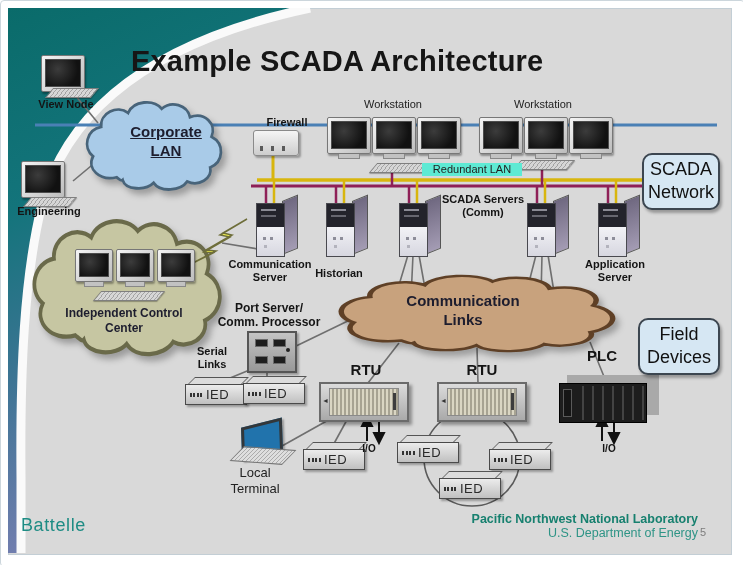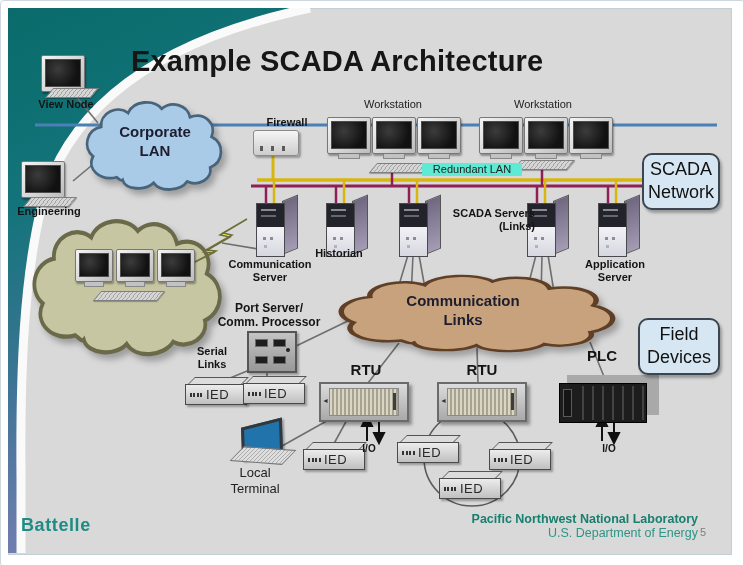--- a/index.html
+++ b/index.html
@@ -48,21 +48,21 @@
   .portserver{position:absolute;z-index:3;width:46px;height:38px;background:linear-gradient(#c4c4c4,#989898);border:2px solid #565656;box-shadow:2px 2px 2px rgba(0,0,0,.3);}
   .portserver .slot{position:absolute;width:11px;height:6px;background:#1e1e1e;border:1px solid #6a6a6a;}
   .portserver::after{content:"";position:absolute;right:5px;top:15px;width:4px;height:4px;background:#222;border-radius:50%;}
   
   .firewall{position:absolute;z-index:3;width:44px;height:24px;background:linear-gradient(#f5f5f5,#cdcdcd);border:1px solid #8a8a8a;border-radius:3px;box-shadow:2px 2px 2px rgba(0,0,0,.3);}
   .firewall::before{content:"";position:absolute;left:6px;bottom:4px;width:32px;height:5px;background:repeating-linear-gradient(90deg,#5a5a5a 0 3px,transparent 3px 11px);}
   
   .laptop{position:absolute;z-index:3;width:64px;height:48px;}
   .laptop .lscreen{position:absolute;left:8px;top:0;width:36px;height:27px;background:#2173ac;border:3px solid #33373a;transform:rotate(-14deg) skewX(-12deg);box-shadow:2px 2px 2px rgba(0,0,0,.3);}
   .laptop .lbase{position:absolute;left:2px;top:25px;width:54px;height:13px;background:repeating-linear-gradient(90deg,#dedede 0 3px,#ababab 3px 4px);border:1px solid #777;transform:skewX(-42deg) rotate(4deg);}
-  .footer-logo{position:absolute;left:20px;top:514px;font-size:18px;font-weight:bold;color:#1e8c84;letter-spacing:.6px;z-index:4;}
+  .footer-logo{position:absolute;left:20px;top:514px;font-size:18px;font-weight:normal;color:#1e8c84;letter-spacing:.6px;z-index:4;}
   .footer-right{position:absolute;right:46px;top:511px;text-align:right;z-index:4;line-height:1.15;}
   .footer-right .l1{font-size:12.5px;font-weight:bold;color:#17806f;}
   .footer-right .l2{font-size:12.5px;color:#2e9486;}
   .page-num{position:absolute;left:699px;top:525px;font-size:11px;color:#7d7d7d;z-index:4;}
 </style>
 </head>
 <body>
 
 <div class="canvas">
   <div class="slide"></div>
@@ -130,23 +130,27 @@
   </svg>
   <svg class="cloud" style="left:25px;top:215px;" width="205" height="145" viewBox="0 0 220 136" preserveAspectRatio="none">
     <path d="M53,112 C28,118 8,100 18,82 C2,70 8,44 30,40 C28,20 54,8 70,20 C78,2 108,0 120,14 C134,2 158,8 162,26 C184,18 202,36 194,54 C214,64 212,90 192,98 C196,114 174,126 158,118 C148,132 118,134 108,120 C96,132 66,130 62,116 C60,118 56,114 53,112 Z" fill="#c6c6a2" stroke="#6a6a4a" stroke-width="4"></path>
   </svg>
   <svg class="cloud" style="left:328px;top:272px;" width="300" height="82" viewBox="0 0 220 136" preserveAspectRatio="none">
     <path d="M53,112 C28,118 8,100 18,82 C2,70 8,44 30,40 C28,20 54,8 70,20 C78,2 108,0 120,14 C134,2 158,8 162,26 C184,18 202,36 194,54 C214,64 212,90 192,98 C196,114 174,126 158,118 C148,132 118,134 108,120 C96,132 66,130 62,116 C60,118 56,114 53,112 Z" fill="#c8a27d" stroke="#5f4026" stroke-width="4"></path>
   </svg>
 
   <div class="title">Example SCADA Architecture</div>
 
-  <div class="cloud-label" style="left:99px;top:122px;width:110px;">
+  <div class="cloud-label" style="left:110px;top:122px;width:110px;text-decoration:underline;">
     <span>Corporate</span><br>
     <span>LAN</span>
+  </div>
+  <div class="cloud-label" style="left:38px;top:305px;width:170px;font-size:12px;">
+    <span>Independent Control</span><br>
+    <span>Center</span>
   </div>
   <div class="cloud-label" style="left:382px;top:291px;width:160px;">
     <span>Communication</span><br>
     <span>Links</span>
   </div>
 
   <div class="callout" style="left:641px;top:152px;width:66px;">
     <span>SCADA</span><br>
     <span>Network</span>
   </div>
@@ -234,29 +238,29 @@
     </div>
   <div class="server" style="left:526px;top:198px;">
       <div class="side"></div>
       <div class="front"></div>
     </div>
   <div class="server" style="left:597px;top:198px;">
       <div class="side"></div>
       <div class="front"></div>
     </div>
 
-  <div class="lbl" style="left:430px;top:206px;width:104px;text-align:right;">
+  <div class="lbl" style="left:430px;top:192px;width:104px;">
     <span>SCADA Servers</span><br>
-    <span>(Links)</span>
+    <span>(Comm)</span>
   </div>
   <div class="lbl" style="left:223px;top:257px;width:92px;">
     <span>Communication</span><br>
     <span>Server</span>
   </div>
-  <div class="lbl" style="left:303px;top:246px;width:70px;">Historian</div>
+  <div class="lbl" style="left:303px;top:266px;width:70px;">Historian</div>
   <div class="lbl" style="left:572px;top:257px;width:84px;">
     <span>Application</span><br>
     <span>Server</span>
   </div>
 
   <div class="crt crt-sm" style="left:74px;top:248px;">
       <div class="bez">
         <div class="tube"></div>
       </div>
       <div class="foot"></div>

